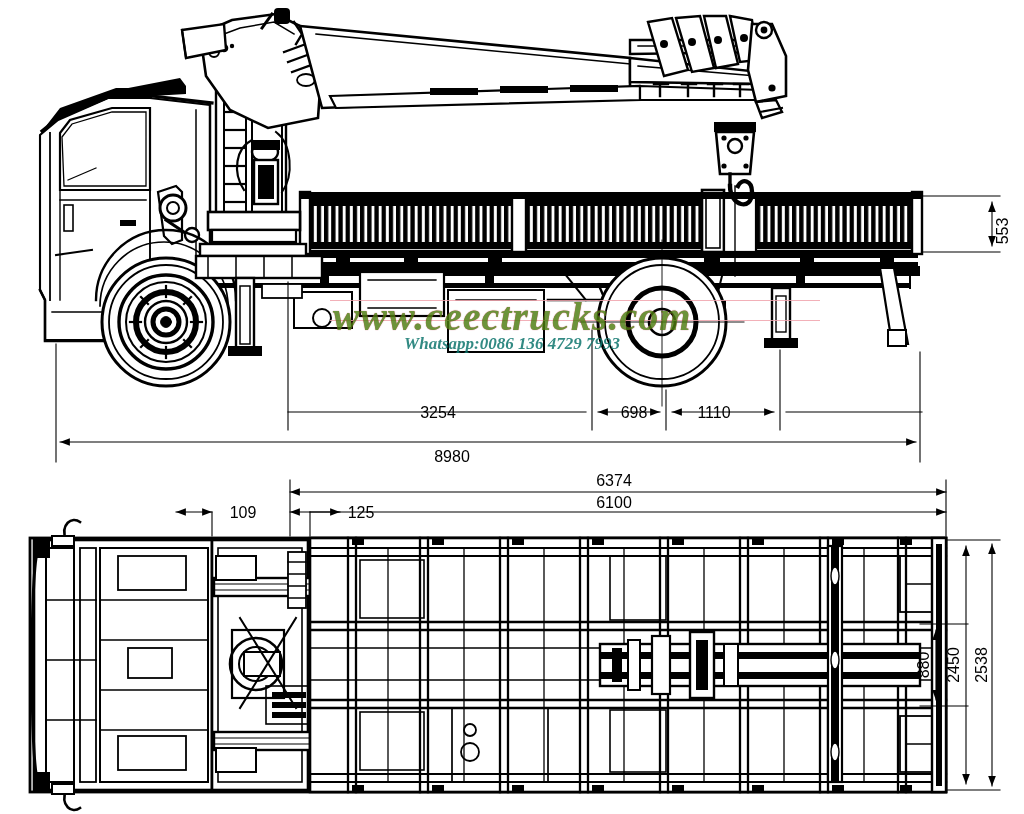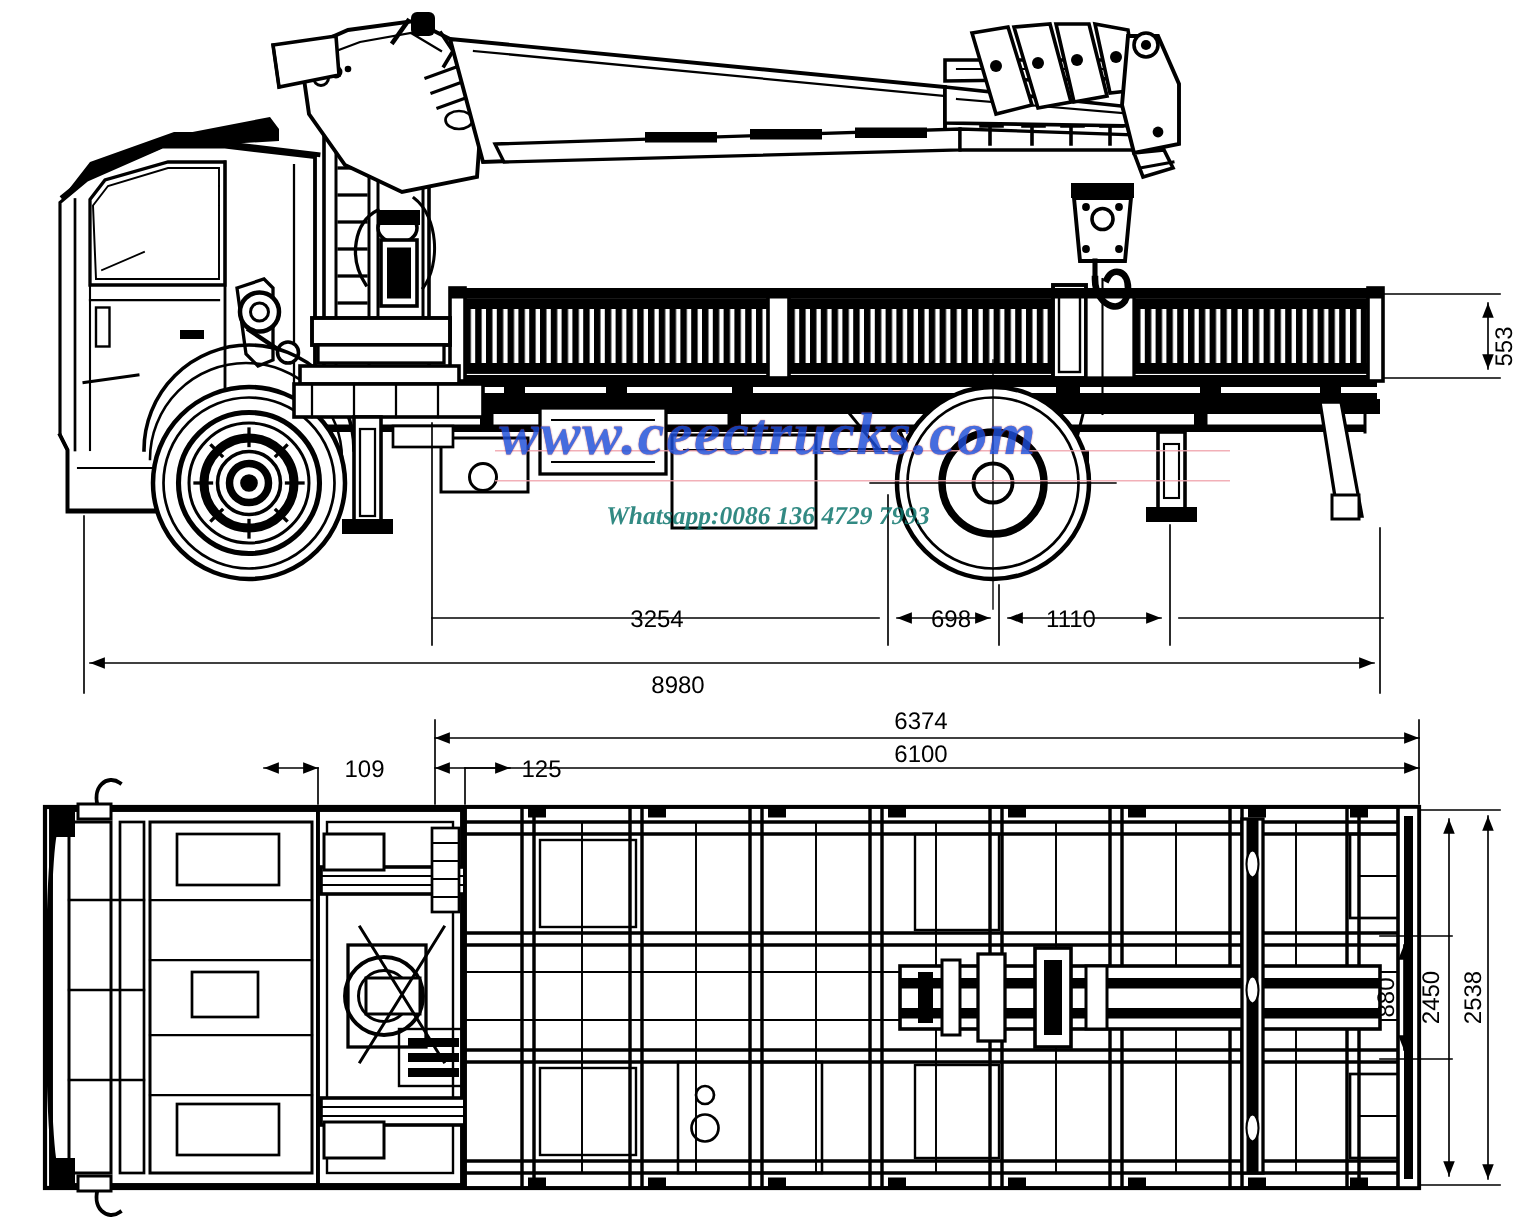--- a/index.html
+++ b/index.html
@@ -2,25 +2,25 @@
 <html><head>
 <meta charset="utf-8">
 <style>
   html,body{margin:0;padding:0;background:#ffffff;}
   body{width:1024px;height:814px;overflow:hidden;
        font-family:"Liberation Sans", sans-serif;}
   #sheet{position:relative;width:1024px;height:814px;background:#fff;}
   #sheet svg{position:absolute;top:0;left:0;}
   .wm{position:absolute;pointer-events:none;}
   #wm-main{
-    left:50%;top:289px;transform:translate(-50%,-50%);
+    left:50%;top:316px;transform:translate(-50%,-50%);
     font-family:"Liberation Serif", serif;
     font-weight:700;font-style:italic;
     font-size:40px;letter-spacing:1px;
-    color:#1d4ed8;opacity:.82;white-space:nowrap;
+    color:#4d7c0f;opacity:.82;white-space:nowrap;
     text-shadow:0 0 1px #b02434;
   }
   #wm-sub{
     left:50%;top:334px;transform:translateX(-50%);
     font-family:"Liberation Serif", serif;
     font-weight:700;font-style:italic;font-size:17px;
     color:#0f766e;opacity:.85;white-space:nowrap;
   }
   #wm-line-a,#wm-line-b{
     left:330px;width:490px;height:1px;background:#f0a2ab;opacity:.85;

